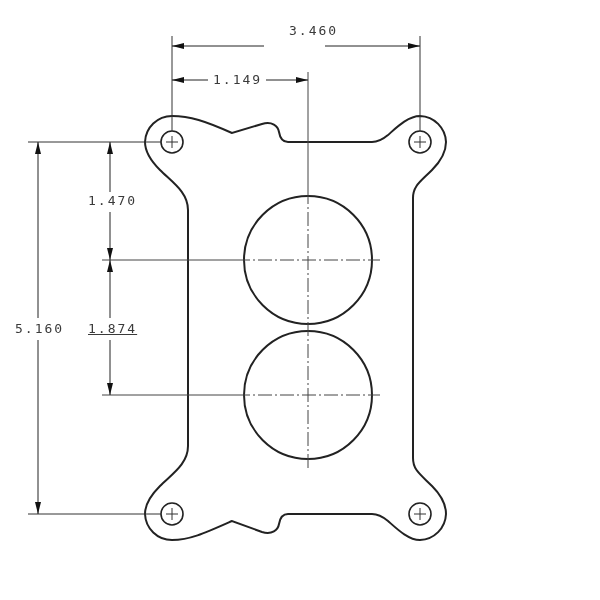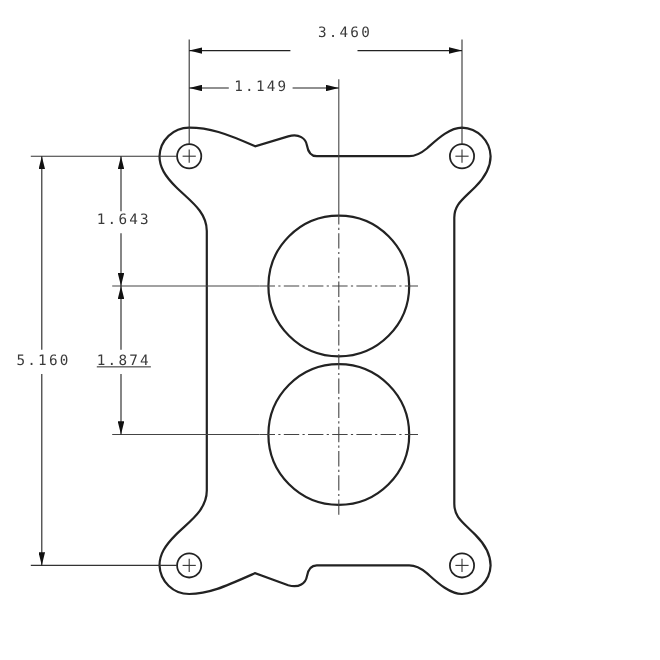--- a/index.html
+++ b/index.html
@@ -108,15 +108,15 @@
     <line x1="110" y1="142" x2="110" y2="192" marker-start="url(#arrow)"></line>
     <line x1="110" y1="212" x2="110" y2="260" marker-end="url(#arrow)"></line>
 
     <line x1="110" y1="260" x2="110" y2="318" marker-start="url(#arrow)"></line>
     <line x1="110" y1="340" x2="110" y2="395" marker-end="url(#arrow)"></line>
   </g>
 </svg>
 
 <div class="dim-text" style="left:268px; top:24px;margin-left:19px;">3.460</div>
 <div class="dim-text" style="left:211px; top:73px;">1.149</div>
-<div class="dim-text" style="left:86px; top:194px;">1.643</div>
+<div class="dim-text" style="left:86px; top:194px;">1.470</div>
 <div class="dim-text" style="left:13px; top:322px;">5.160</div>
 <div class="dim-text" style="left:86px; top:322px;text-decoration:underline;">1.874</div>
 
 </body></html>

